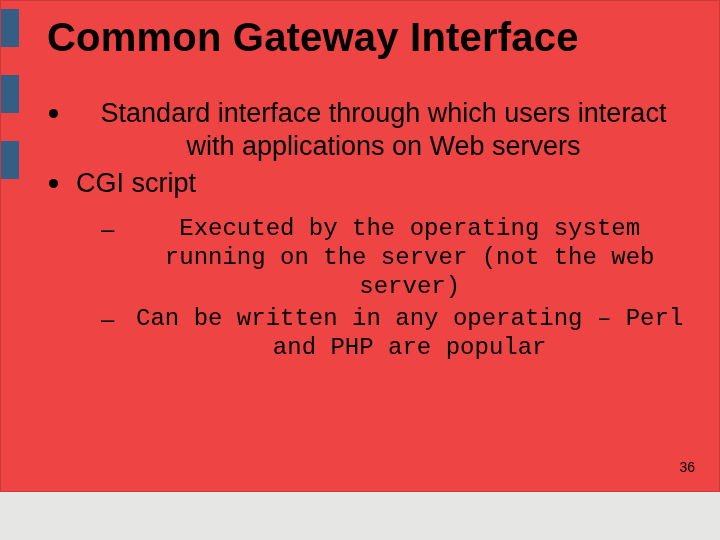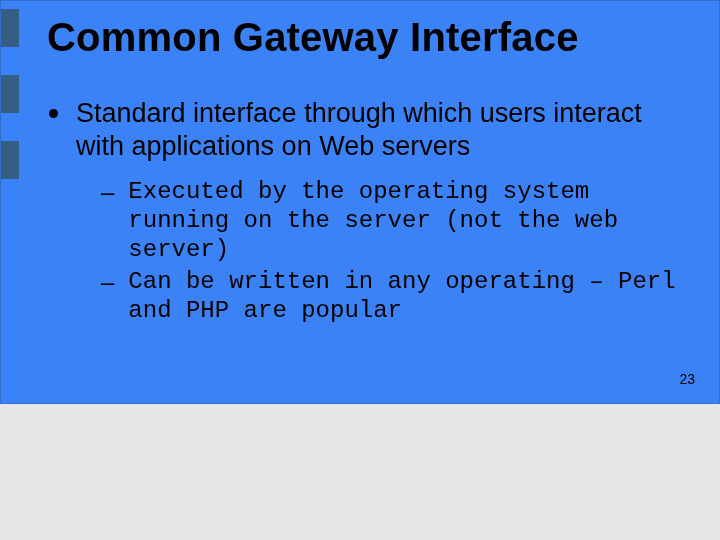--- a/index.html
+++ b/index.html
@@ -5,22 +5,22 @@
   * { margin: 0; padding: 0; box-sizing: border-box; }
   html, body { width: 720px; height: 540px; }
   body {
     font-family: Arial, Helvetica, sans-serif;
     background: #e6e6e4;
     position: relative;
     overflow: hidden;
   }
   .slide {
     width: 720px;
-    height: 404px;
-    background: #3b82f6;
+    height: 492px;
+    background: #ef4444;
     position: relative;
     border: 1px solid rgba(0,0,0,0.15);
   }
   .accent-bar {
     position: absolute;
     left: 0;
     width: 18px;
     height: 38px;
     background: #355e84;
   }
@@ -36,20 +36,21 @@
     font-weight: bold;
     color: #000;
     letter-spacing: 0.2px;
   }
   .content {
     position: absolute;
     top: 96px;
     left: 48px;
     right: 28px;
     color: #000;
+    text-align: center;
   }
   .lvl1 {
     display: flex;
     align-items: flex-start;
     margin-bottom: 4px;
   }
   .lvl1 .dot {
     width: 9px; height: 9px; border-radius: 50%;
     background: #000;
     margin-top: 12px;
@@ -107,29 +108,33 @@
 
   <div class="title">Common Gateway Interface</div>
 
   <div class="content">
 
     <div class="lvl1">
       <div class="dot"></div>
       <div class="txt">Standard interface through which users interact with applications on Web servers</div>
     </div>
 
+    <div class="lvl1">
+      <div class="dot"></div>
+      <div class="txt">CGI script</div>
+    </div>
 
     <div class="lvl2-wrap">
       <div class="lvl2">
         <div class="dash">–</div>
         <div class="txt">Executed by the operating system running on the server (not the web server)</div>
       </div>
       <div class="lvl2">
         <div class="dash">–</div>
         <div class="txt">Can be written in any operating – Perl and PHP are popular</div>
       </div>
     </div>
 
   </div>
 
-  <div class="footer-right">23</div>
+  <div class="footer-right">36</div>
 
 </div>
 
 </body></html>

